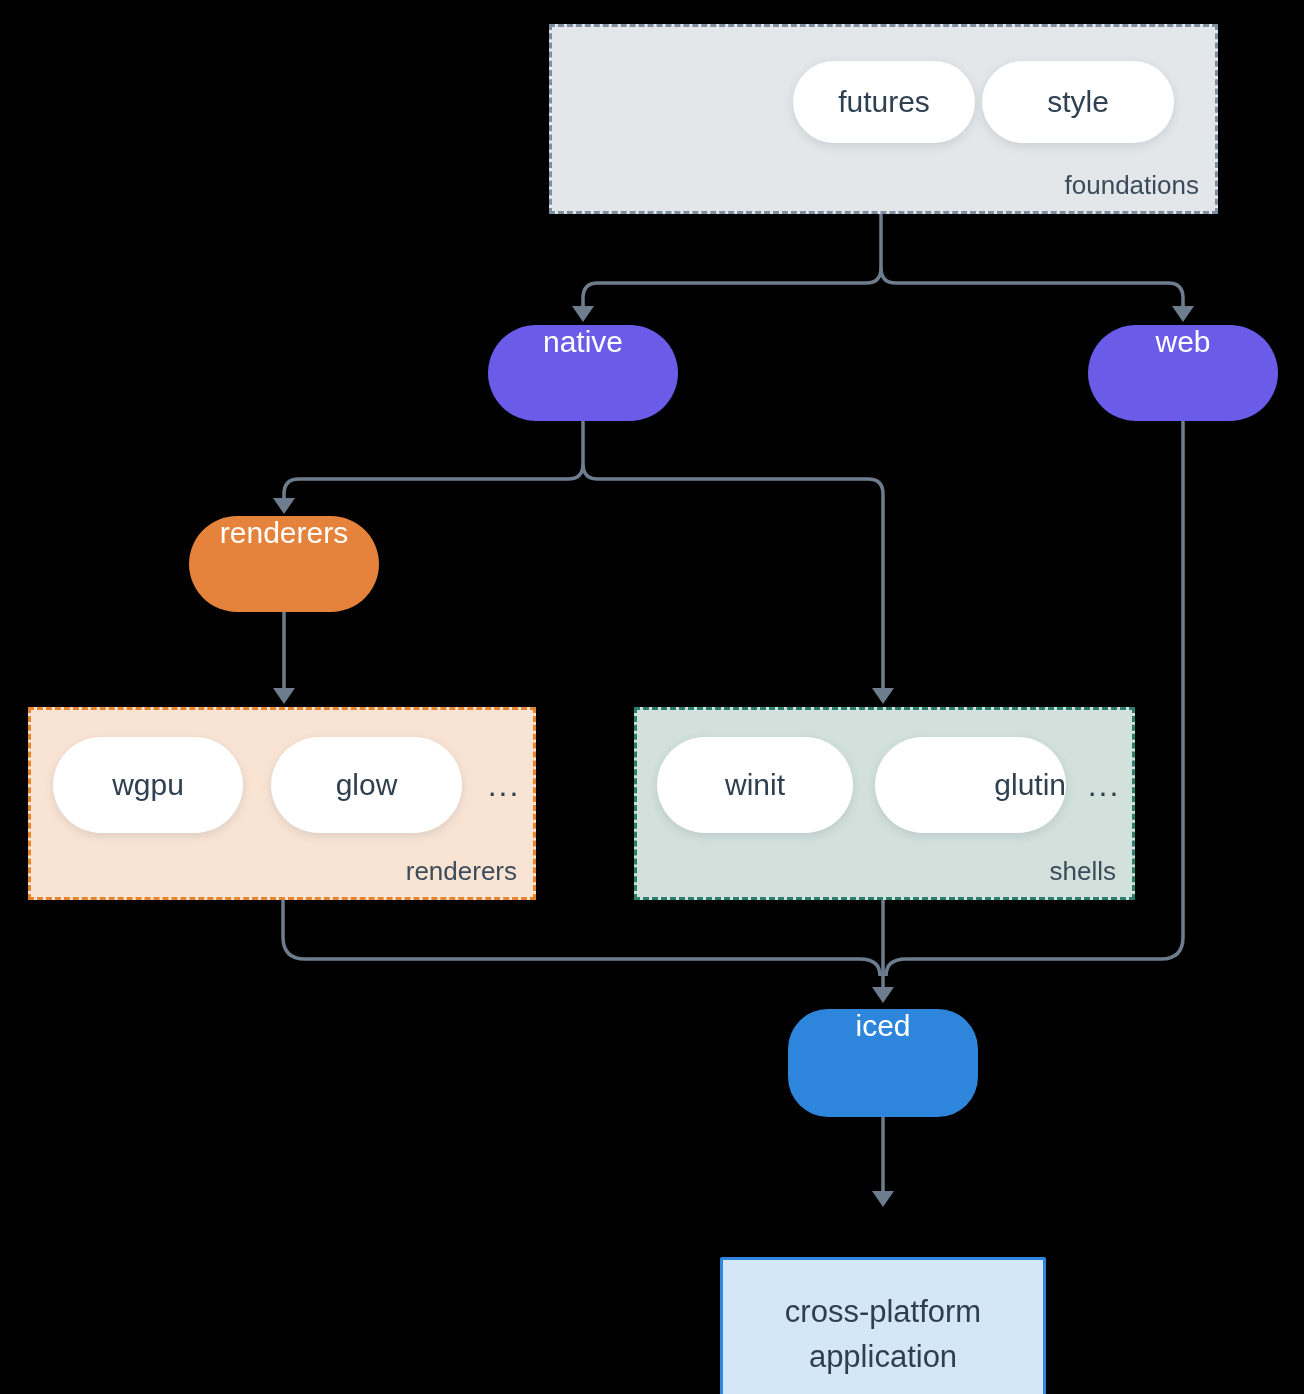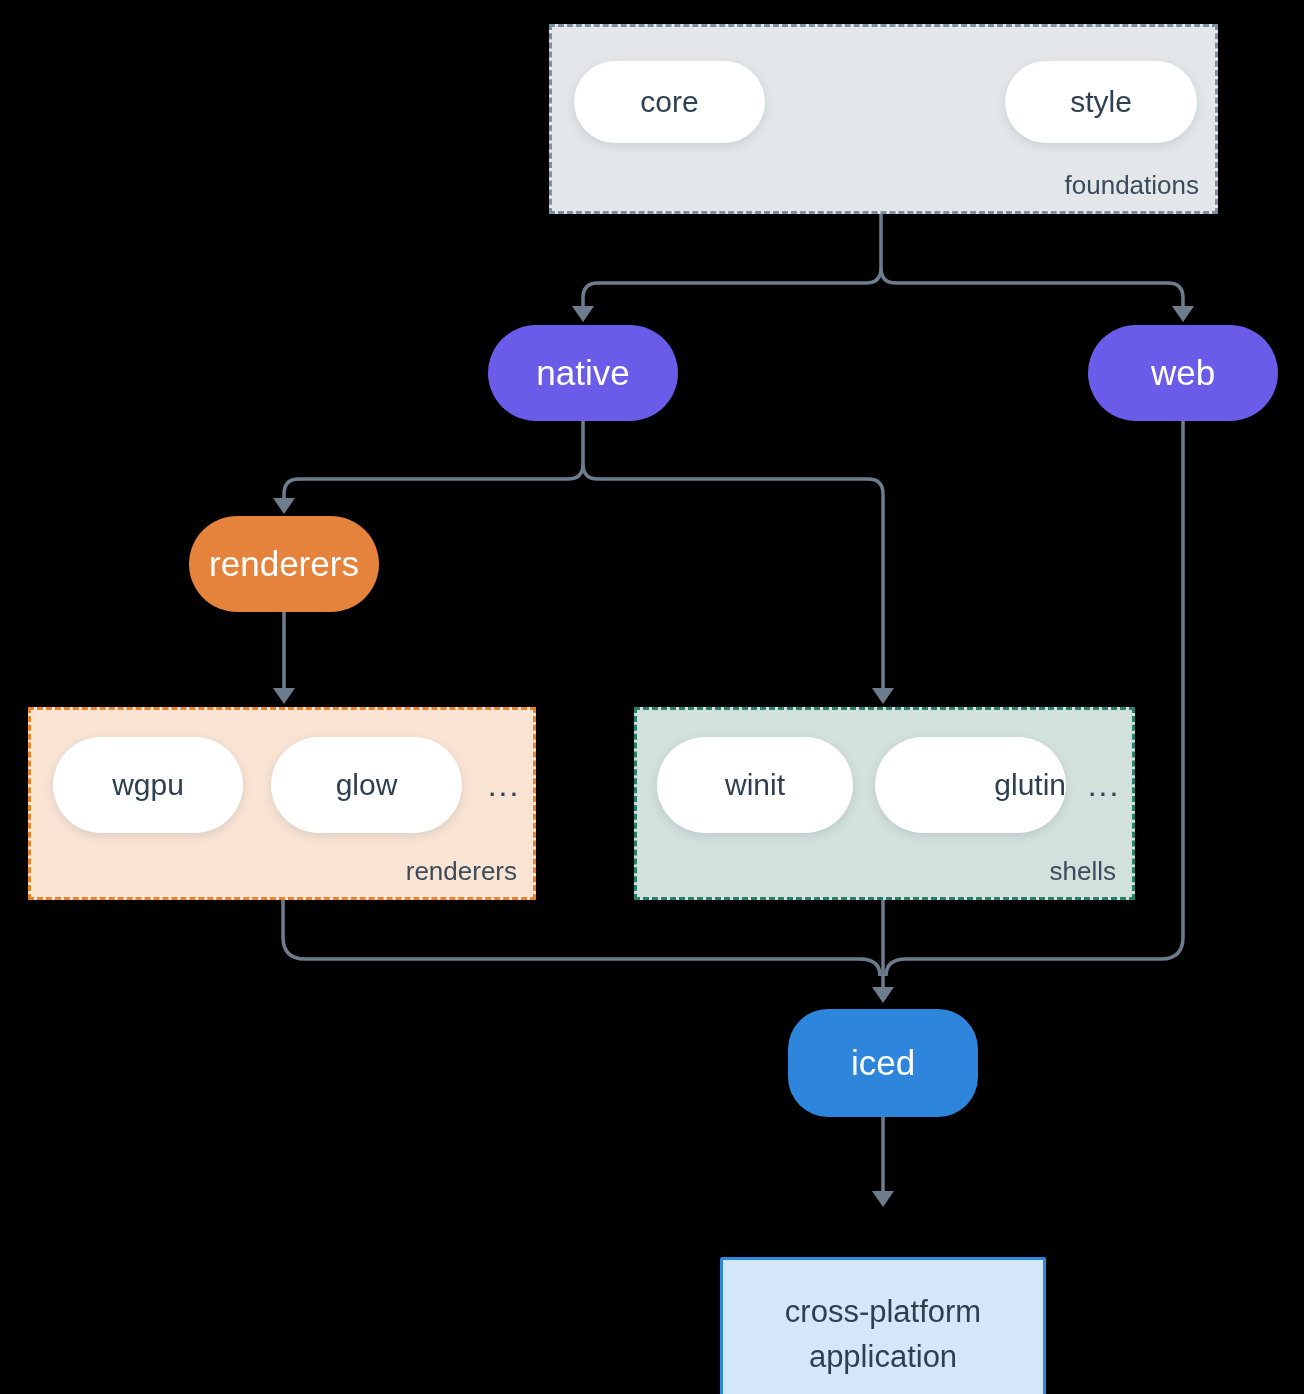--- a/index.html
+++ b/index.html
@@ -36,22 +36,22 @@
   .white-pill{
     position:absolute;height:82px;background:#ffffff;border-radius:41px;
     display:flex;align-items:center;justify-content:center;
     font-size:30px;color:#2f4050;
     box-shadow:0 3px 10px rgba(90,100,115,0.18);
   }
   .white-pill.tall{height:96px;border-radius:48px;}
 
   .node-pill{
     position:absolute;width:190px;height:96px;border-radius:48px;
-    display:flex;align-items:center;justify-content:center;
-    font-size:35px;color:#ffffff;
+    display:flex;align-items:flex-start;justify-content:center;
+    font-size:30px;color:#ffffff;
   }
   .node-pill.native{left:488px;top:325px;background:#6a5ce8;}
   .node-pill.web{left:1088px;top:325px;background:#6a5ce8;}
   .node-pill.graphics{left:189px;top:516px;background:#e5823b;}
   .node-pill.iced{left:788px;top:1009px;height:108px;border-radius:40px;background:#2d86db;}
 
   .dots{
     position:absolute;top:27px;height:96px;
     display:flex;align-items:center;justify-content:center;
     font-size:32px;color:#2f4050;letter-spacing:2px;
@@ -92,24 +92,24 @@
       <polygon points="1172,306 1194,306 1183,322"></polygon>
       <polygon points="273,498 295,498 284,514"></polygon>
       <polygon points="872,688 894,688 883,704"></polygon>
       <polygon points="273,688 295,688 284,704"></polygon>
       <polygon points="872,987 894,987 883,1003"></polygon>
       <polygon points="872,1191 894,1191 883,1207"></polygon>
     </g>
   </svg>
 
   <div class="group-box foundations">
-    <div class="white-pill" style="left:22px;top:34px;width:191px;">
-      <span>core</span>
+    <div class="white-pill" style="left:241px;top:34px;width:182px;">
+      <span>futures</span>
     </div>
-    <div class="white-pill" style="left:453px;top:34px;width:192px;">
+    <div class="white-pill" style="left:430px;top:34px;width:192px;">
       <span>style</span>
     </div>
     <div class="corner-label">foundations</div>
   </div>
 
   <div class="node-pill native">
     <span>native</span>
   </div>
 
   <div class="node-pill web">

